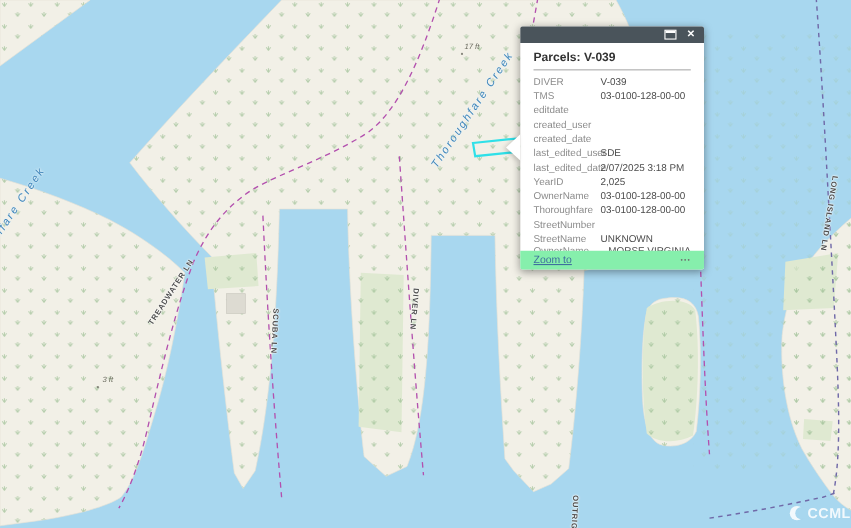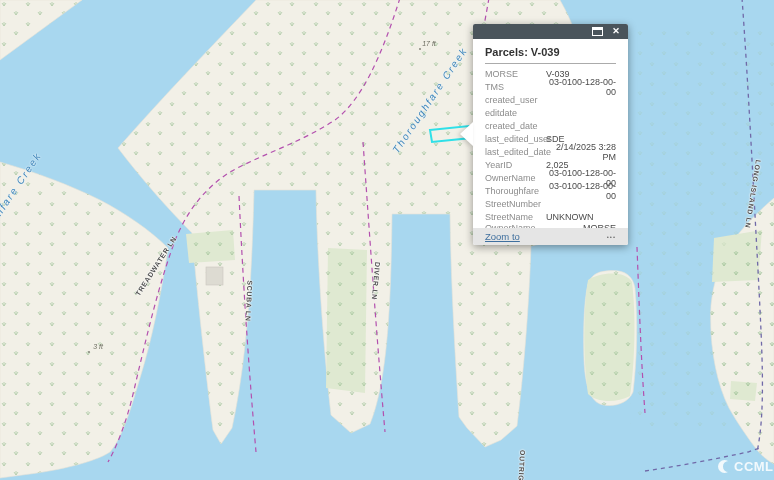--- a/index.html
+++ b/index.html
@@ -31,21 +31,21 @@
   .watermark{
     position:absolute;left:718px;top:459px;z-index:2;display:flex;align-items:center;gap:3px;
     color:#fff;opacity:.85;font-weight:700;font-size:13px;letter-spacing:.5px;
   }
   .crescent{width:13px;height:13px;display:inline-block;position:relative;}
   .crescent::before{content:"";position:absolute;inset:0;background:#fff;border-radius:50%;}
   .crescent::after{content:"";position:absolute;left:5px;top:1px;width:11px;height:11px;background:#a8d7ef;border-radius:50%;}
 
   
   .popup{
-    position:absolute;left:473px;top:24px;width:155px;height:221px;z-index:3;
+    position:absolute;left:473px;top:24px;width:167px;height:221px;z-index:3;
     background:#fff;box-shadow:0 2px 8px rgba(0,0,0,.4);border-radius:2px;
   }
   .pointer{
     position:absolute;left:-13px;top:98px;width:0;height:0;
     border-top:12px solid transparent;border-bottom:12px solid transparent;
     border-right:13px solid #fff;filter:drop-shadow(-2px 1px 2px rgba(0,0,0,.18));
   }
   .titlebar{
     height:15px;background:#4a545b;border-radius:2px 2px 0 0;
     display:flex;align-items:center;justify-content:flex-end;gap:7px;padding:0 6px;
@@ -57,21 +57,21 @@
   .close-glyph::before{content:"\2715";}
   .pheader{padding:7px 12px 0 12px;}
   .ptitle{font-size:11px;font-weight:700;color:#323232;}
   .pdivider{height:1px;background:#ababab;margin-top:5px;}
   .prows{padding:3px 12px 0 12px;}
   .prow{display:flex;height:13px;align-items:center;font-size:9px;}
   .prow.clipped{height:6px;overflow:hidden;align-items:flex-start;}
   .plabel{width:61px;flex:none;color:#8c8c8c;}
   .pvalue{color:#4b4b4b;text-align:right;}
   .pfooter{
-    position:absolute;left:0;right:0;bottom:0;height:17px;background:#e5e5e5;
+    position:absolute;left:0;right:0;bottom:0;height:17px;background:#86efac;
     display:flex;align-items:center;justify-content:space-between;padding:0 12px;border-radius:0 0 2px 2px;
   }
   .zoomto{font-size:9.5px;color:#3f6f9e;text-decoration:underline;cursor:pointer;}
   .menu-dots{font-size:6px;color:#6e6e6e;letter-spacing:1px;cursor:pointer;}
 </style>
 </head>
 <body>
 
 <div class="stage">
 
@@ -167,46 +167,46 @@
         </span>
     </div>
 
     <div class="pheader">
       <div class="ptitle">Parcels: V-039</div>
       <div class="pdivider"></div>
     </div>
 
     <div class="prows">
       <div class="prow">
-        <span class="plabel">MORSE</span>
+        <span class="plabel">DIVER</span>
         <span class="pvalue">V-039</span>
       </div>
       <div class="prow">
         <span class="plabel">TMS</span>
         <span class="pvalue">03-0100-128-00-00</span>
       </div>
       <div class="prow">
+        <span class="plabel">editdate</span>
+        <span class="pvalue"></span>
+      </div>
+      <div class="prow">
         <span class="plabel">created_user</span>
-        <span class="pvalue"></span>
-      </div>
-      <div class="prow">
-        <span class="plabel">editdate</span>
         <span class="pvalue"></span>
       </div>
       <div class="prow">
         <span class="plabel">created_date</span>
         <span class="pvalue"></span>
       </div>
       <div class="prow">
         <span class="plabel">last_edited_user</span>
         <span class="pvalue">SDE</span>
       </div>
       <div class="prow">
         <span class="plabel">last_edited_date</span>
-        <span class="pvalue">2/14/2025 3:28 PM</span>
+        <span class="pvalue">2/07/2025 3:18 PM</span>
       </div>
       <div class="prow">
         <span class="plabel">YearID</span>
         <span class="pvalue">2,025</span>
       </div>
       <div class="prow">
         <span class="plabel">OwnerName</span>
         <span class="pvalue">03-0100-128-00-00</span>
       </div>
       <div class="prow">

